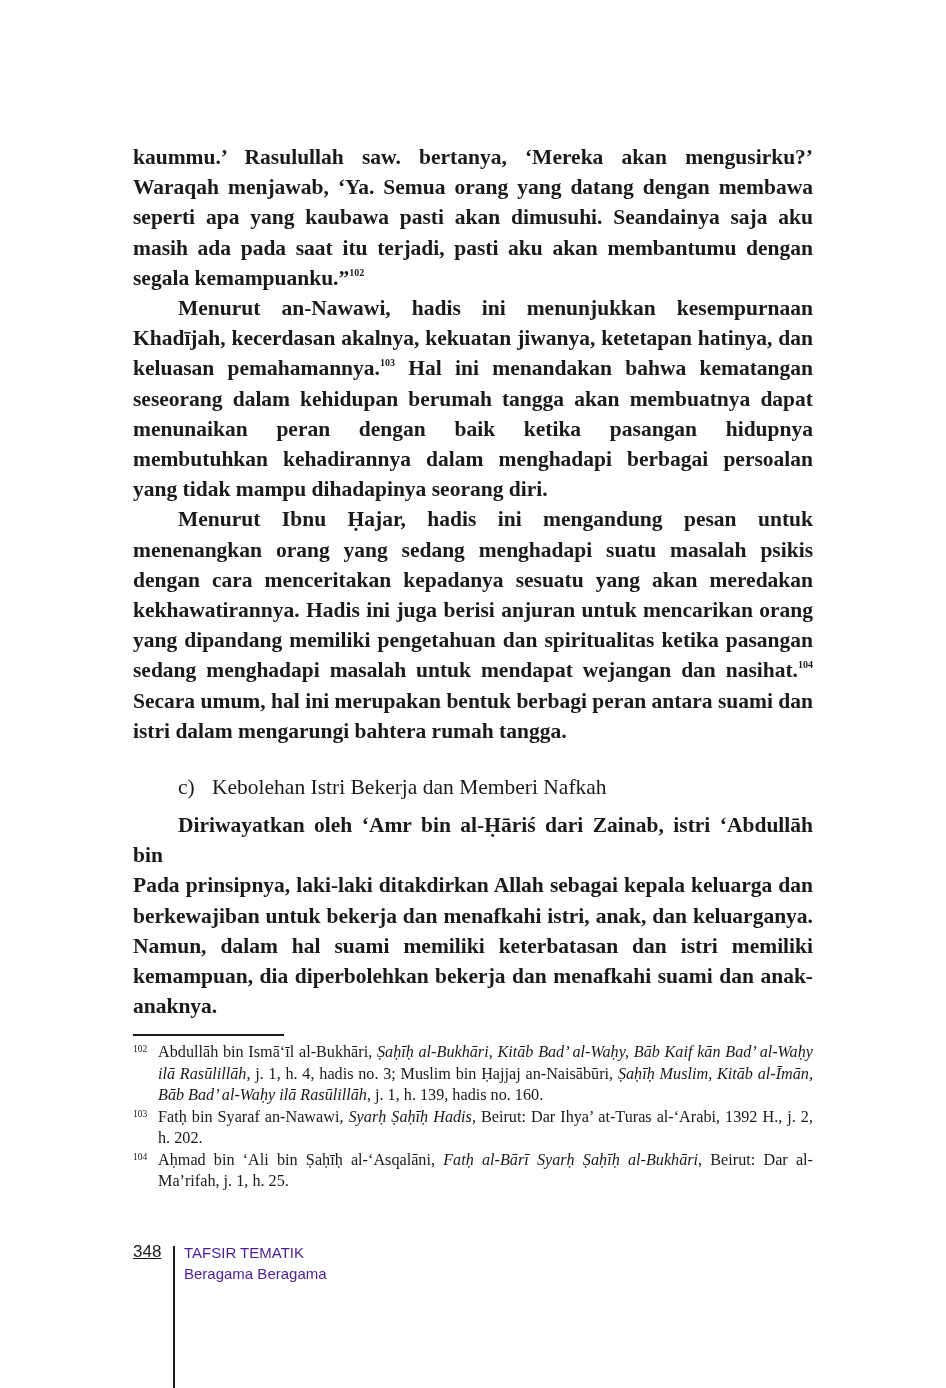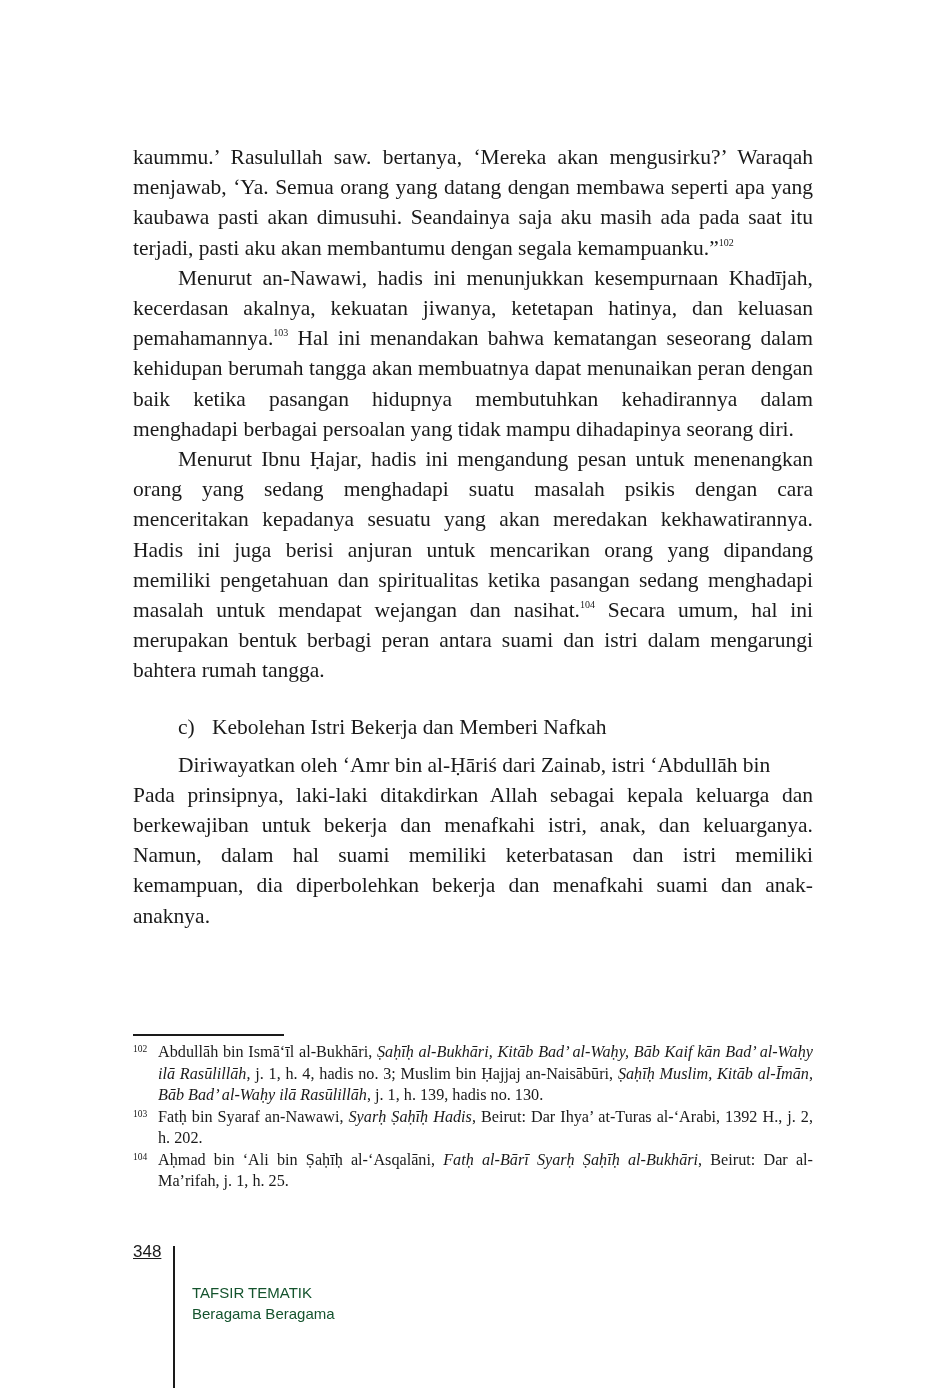--- a/index.html
+++ b/index.html
@@ -1,30 +1,30 @@
 <!DOCTYPE html>
 <html><head>
 <meta charset="utf-8">
 <style>
   html, body { margin: 0; padding: 0; background: #ffffff; }
   body { width: 946px; height: 1388px; position: relative; overflow: hidden; color: #1a1a1a; }
   .page { position: absolute; left: 133px; top: 142px; width: 680px; font-family: "Liberation Serif", "DejaVu Serif", serif; }
-  .para { font-size: 21.5px; line-height: 30.2px; text-align: justify; margin: 0; }
+  .para { font-size: 21.5px; line-height: 30.2px; text-align: justify; margin: 0; font-weight: bold; }
   .indent { text-indent: 45px; }
   sup { font-size: 10px; vertical-align: 9px; line-height: 0; }
   .heading { font-size: 21.5px; line-height: 30px; margin: 26px 0 8px 45px; }
   .heading .marker { display: inline-block; width: 34px; }
   .fn-rule { position: absolute; left: 133px; top: 1034px; width: 151px; height: 2px; background: #1a1a1a; }
   .footnotes { position: absolute; left: 133px; top: 1042px; width: 680px; font-family: "Liberation Serif", "DejaVu Serif", serif; font-size: 16.2px; line-height: 21.5px; }
   .fn { position: relative; padding-left: 25px; text-align: justify; margin: 0; }
   .fn .fn-num { position: absolute; left: 0; top: -3px; font-size: 9.5px; }
   .fn i { font-style: italic; }
   .footer-num { position: absolute; left: 133px; top: 1242px; font-family: "Liberation Sans", "DejaVu Sans", sans-serif; font-size: 17px; color: #1a1a1a; text-decoration: underline; }
   .footer-rule { position: absolute; left: 173px; top: 1246px; width: 2px; height: 142px; background: #1a1a1a; }
-  .footer-title { position: absolute; left: 192px; top: 1242px; font-family: "Liberation Sans", "DejaVu Sans", sans-serif; font-size: 15px; line-height: 21px; color: #14532d; margin-top: 40px; }
+  .footer-title { position: absolute; left: 184px; top: 1242px; font-family: "Liberation Sans", "DejaVu Sans", sans-serif; font-size: 15px; line-height: 21px; color: #4c1d95; }
 </style>
 </head>
 <body>
 
 <div class="page">
   <p class="para"><span>kaummu.’ Rasulullah saw. bertanya, ‘Mereka akan mengusirku?’ Waraqah menjawab, ‘Ya. Semua orang yang datang dengan membawa seperti apa yang kaubawa pasti akan dimusuhi. Seandainya saja aku masih ada pada saat itu terjadi, pasti aku akan membantumu dengan segala kemampuanku.”</span><sup>102</sup></p>
 
   <p class="para indent"><span>Menurut an-Nawawi, hadis ini menunjukkan kesempurnaan Khadījah, kecerdasan akalnya, kekuatan jiwanya, ketetapan hatinya, dan keluasan pemahamannya.</span><sup>103</sup><span> Hal ini menandakan bahwa kematangan seseorang dalam kehidupan berumah tangga akan membuatnya dapat menunaikan peran dengan baik ketika pasangan hidupnya membutuhkan kehadirannya dalam menghadapi berbagai persoalan yang tidak mampu dihadapinya seorang diri.</span></p>
 
   <p class="para indent"><span>Menurut Ibnu Ḥajar, hadis ini mengandung pesan untuk menenangkan orang yang sedang menghadapi suatu masalah psikis dengan cara menceritakan kepadanya sesuatu yang akan meredakan kekhawatirannya. Hadis ini juga berisi anjuran untuk mencarikan orang yang dipandang memiliki pengetahuan dan spiritualitas ketika pasangan sedang menghadapi masalah untuk mendapat wejangan dan nasihat.</span><sup>104</sup><span> Secara umum, hal ini merupakan bentuk berbagi peran antara suami dan istri dalam mengarungi bahtera rumah tangga.</span></p>
@@ -32,21 +32,21 @@
   <div class="heading"><span class="marker">c)</span><span>Kebolehan Istri Bekerja dan Memberi Nafkah</span></div>
 
   <p class="para indent">Diriwayatkan oleh ‘Amr bin al-Ḥāriś dari Zainab, istri ‘Abdullāh bin</p>
 
   <p class="para">Pada prinsipnya, laki-laki ditakdirkan Allah sebagai kepala keluarga dan berkewajiban untuk bekerja dan menafkahi istri, anak, dan keluarganya. Namun, dalam hal suami memiliki keterbatasan dan istri memiliki kemampuan, dia diperbolehkan bekerja dan menafkahi suami dan anak-anaknya.</p>
 </div>
 
 <div class="fn-rule"></div>
 
 <div class="footnotes">
-  <p class="fn"><span class="fn-num">102</span><span class="fn-body"><span>Abdullāh bin Ismā‘īl al-Bukhāri, </span><i>Ṣaḥīḥ al-Bukhāri, Kitāb Bad’ al-Waḥy, Bāb Kaif kān Bad’ al-Waḥy ilā Rasūlillāh</i><span>, j. 1, h. 4, hadis no. 3; Muslim bin Ḥajjaj an-Naisābūri, </span><i>Ṣaḥīḥ Muslim, Kitāb al-Īmān, Bāb Bad’ al-Waḥy ilā Rasūlillāh</i><span>, j. 1, h. 139, hadis no. 130.</span></span></p>
+  <p class="fn"><span class="fn-num">102</span><span class="fn-body"><span>Abdullāh bin Ismā‘īl al-Bukhāri, </span><i>Ṣaḥīḥ al-Bukhāri, Kitāb Bad’ al-Waḥy, Bāb Kaif kān Bad’ al-Waḥy ilā Rasūlillāh</i><span>, j. 1, h. 4, hadis no. 3; Muslim bin Ḥajjaj an-Naisābūri, </span><i>Ṣaḥīḥ Muslim, Kitāb al-Īmān, Bāb Bad’ al-Waḥy ilā Rasūlillāh</i><span>, j. 1, h. 139, hadis no. 160.</span></span></p>
   <p class="fn"><span class="fn-num">103</span><span class="fn-body"><span>Fatḥ bin Syaraf an-Nawawi, </span><i>Syarḥ Ṣaḥīḥ Hadis</i><span>, Beirut: Dar Ihya’ at-Turas al-‘Arabi, 1392 H., j. 2, h. 202.</span></span></p>
   <p class="fn"><span class="fn-num">104</span><span class="fn-body"><span>Aḥmad bin ‘Ali bin Ṣaḥīḥ al-‘Asqalāni, </span><i>Fatḥ al-Bārī Syarḥ Ṣaḥīḥ al-Bukhāri</i><span>, Beirut: Dar al-Ma’rifah, j. 1, h. 25.</span></span></p>
 </div>
 
 <div class="footer-num">348</div>
 <div class="footer-rule"></div>
 <div class="footer-title">
   <div>TAFSIR TEMATIK</div>
   <div>Beragama Beragama</div>
 </div>

